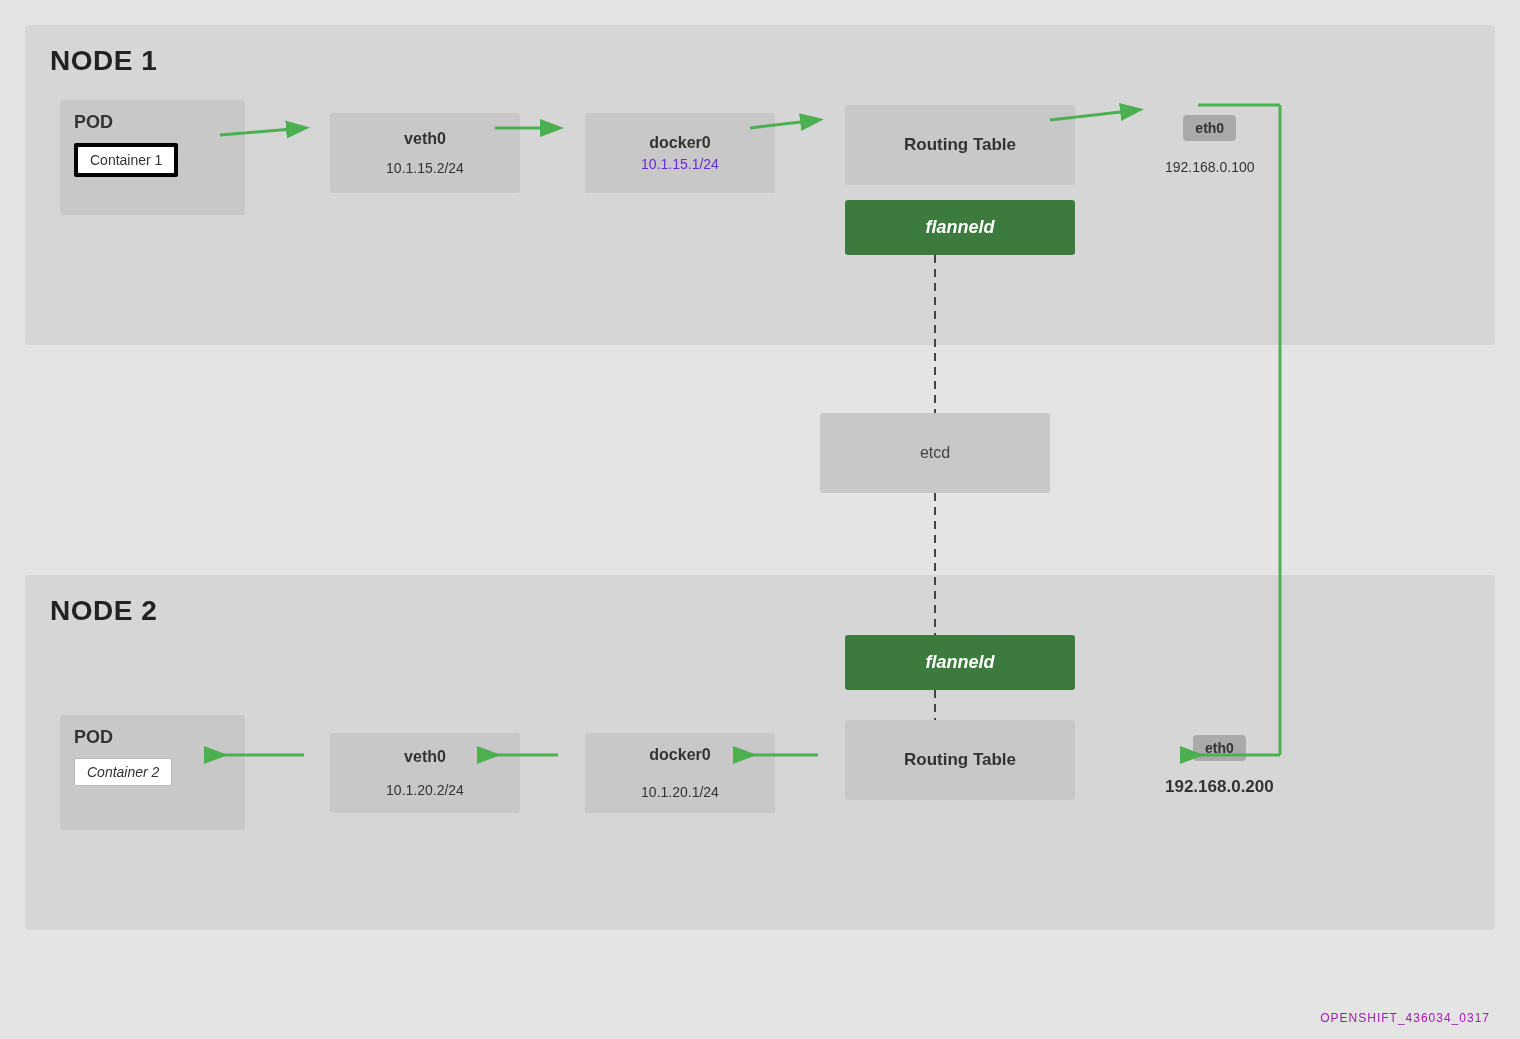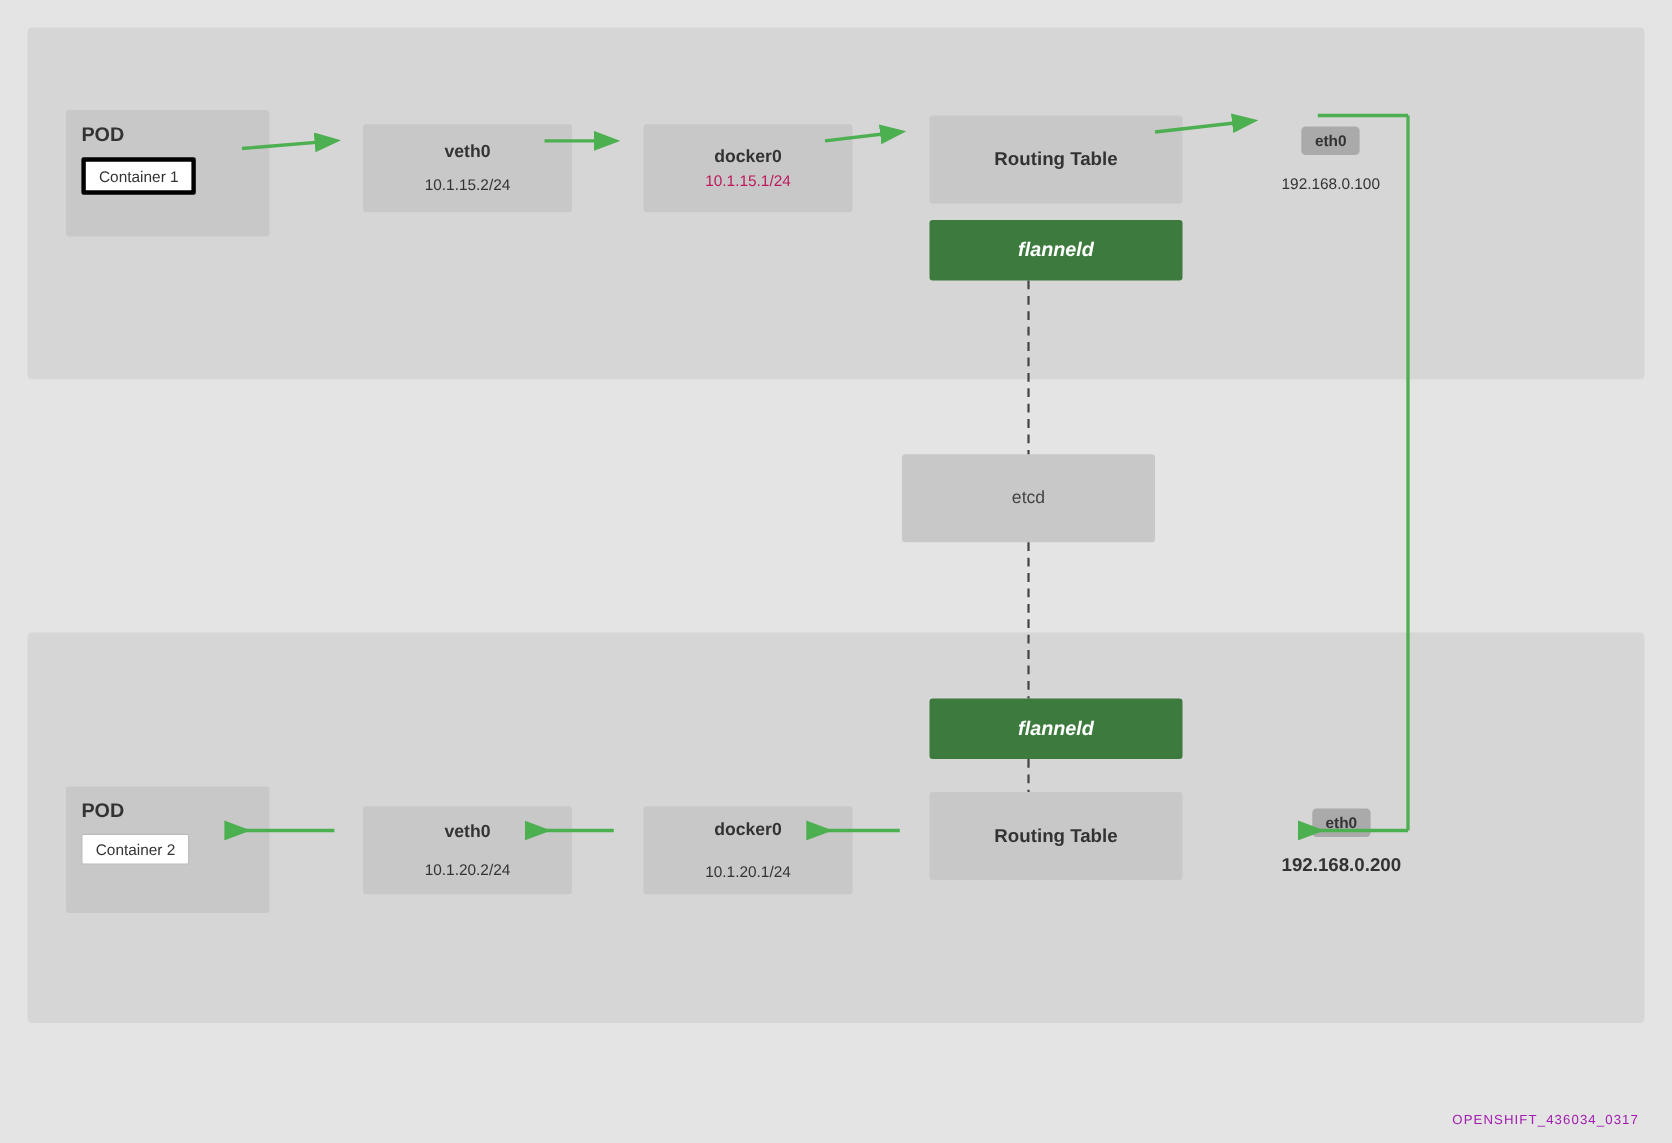--- a/index.html
+++ b/index.html
@@ -20,36 +20,37 @@
       height: 1039px;
       pointer-events: none;
     }
   </style>
 </head>
 <body>
 
 <div style="position:relative; width:1520px; height:1039px; background:#e4e4e4;">
 
   <div style="position:absolute; top:25px; left:25px; right:25px; height:320px; background:#d6d6d6; border-radius:4px; padding:20px 25px;">
+    <div style="font-size:28px; font-weight:900; color:#222; margin-bottom:20px; letter-spacing:0.5px;">NODE 1</div>
 
     <div style="position:absolute; top:75px; left:35px; width:185px; height:115px; background:#c8c8c8; border-radius:3px; padding:12px 14px;">
       <div style="font-size:18px; font-weight:700; color:#333; margin-bottom:10px;">POD</div>
       <div style="background:white; border:4px solid #000000; padding:5px 12px; font-size:14px; color:#333; display:inline-block; border-radius:2px;">
         <span>Container 1</span>
       </div>
     </div>
 
     <div style="position:absolute; top:88px; left:305px; width:190px; height:80px; background:#c8c8c8; border-radius:3px; display:flex; flex-direction:column; justify-content:center; align-items:center;">
       <div style="font-size:16px; font-weight:700; color:#333;">veth0</div>
       <div style="font-size:14px; color:#333; margin-top:12px;">10.1.15.2/24</div>
     </div>
 
     <div style="position:absolute; top:88px; left:560px; width:190px; height:80px; background:#c8c8c8; border-radius:3px; display:flex; flex-direction:column; justify-content:center; align-items:center;">
       <div style="font-size:16px; font-weight:700; color:#333;">docker0</div>
-      <div style="font-size:14px; color:#be185d; margin-top:4px;">10.1.15.1/24</div>
+      <div style="font-size:14px; color:#6d28d9; margin-top:4px;">10.1.15.1/24</div>
     </div>
 
     <div style="position:absolute; top:80px; left:820px; width:230px; height:80px; background:#c8c8c8; border-radius:3px; display:flex; justify-content:center; align-items:center;">
       <div style="font-size:17px; font-weight:700; color:#333;">Routing Table</div>
     </div>
 
     <div style="position:absolute; top:175px; left:820px; width:230px; height:55px; background:#3d7a3d; border-radius:3px; display:flex; justify-content:center; align-items:center;">
       <div style="font-size:18px; font-weight:700; color:white; font-style:italic;">flanneld</div>
     </div>
 
@@ -63,28 +64,29 @@
   </div>
 
   <div style="position:absolute; top:345px; left:0; right:0; height:230px; background:#e4e4e4;">
 
     <div style="position:absolute; top:68px; left:820px; width:230px; height:80px; background:#c8c8c8; border-radius:3px; display:flex; justify-content:center; align-items:center;text-align:center;">
       <div style="font-size:16px; color:#444;">etcd</div>
     </div>
   </div>
 
   <div style="position:absolute; top:575px; left:25px; right:25px; height:355px; background:#d6d6d6; border-radius:4px; padding:20px 25px;">
+    <div style="font-size:28px; font-weight:900; color:#222; margin-bottom:20px; letter-spacing:0.5px;">NODE 2</div>
 
     <div style="position:absolute; top:60px; left:820px; width:230px; height:55px; background:#3d7a3d; border-radius:3px; display:flex; justify-content:center; align-items:center;">
       <div style="font-size:18px; font-weight:700; color:white; font-style:italic;">flanneld</div>
     </div>
 
     <div style="position:absolute; top:140px; left:35px; width:185px; height:115px; background:#c8c8c8; border-radius:3px; padding:12px 14px;">
       <div style="font-size:18px; font-weight:700; color:#333; margin-bottom:10px;">POD</div>
-      <div style="background:white; border:1px solid #bbb; padding:5px 12px; font-size:14px; color:#333; display:inline-block; border-radius:2px;">
+      <div style="background:white; border:1px solid #bbb; padding:5px 12px; font-size:14px; color:#333; display:inline-block; border-radius:2px;font-style:italic;">
         <span>Container 2</span>
       </div>
     </div>
 
     <div style="position:absolute; top:158px; left:305px; width:190px; height:80px; background:#c8c8c8; border-radius:3px; display:flex; flex-direction:column; justify-content:center; align-items:center;">
       <div style="font-size:16px; font-weight:700; color:#333;">veth0</div>
       <div style="font-size:14px; color:#333; margin-top:16px;">10.1.20.2/24</div>
     </div>
 
     <div style="position:absolute; top:158px; left:560px; width:190px; height:80px; background:#c8c8c8; border-radius:3px; display:flex; flex-direction:column; justify-content:center; align-items:center;">

